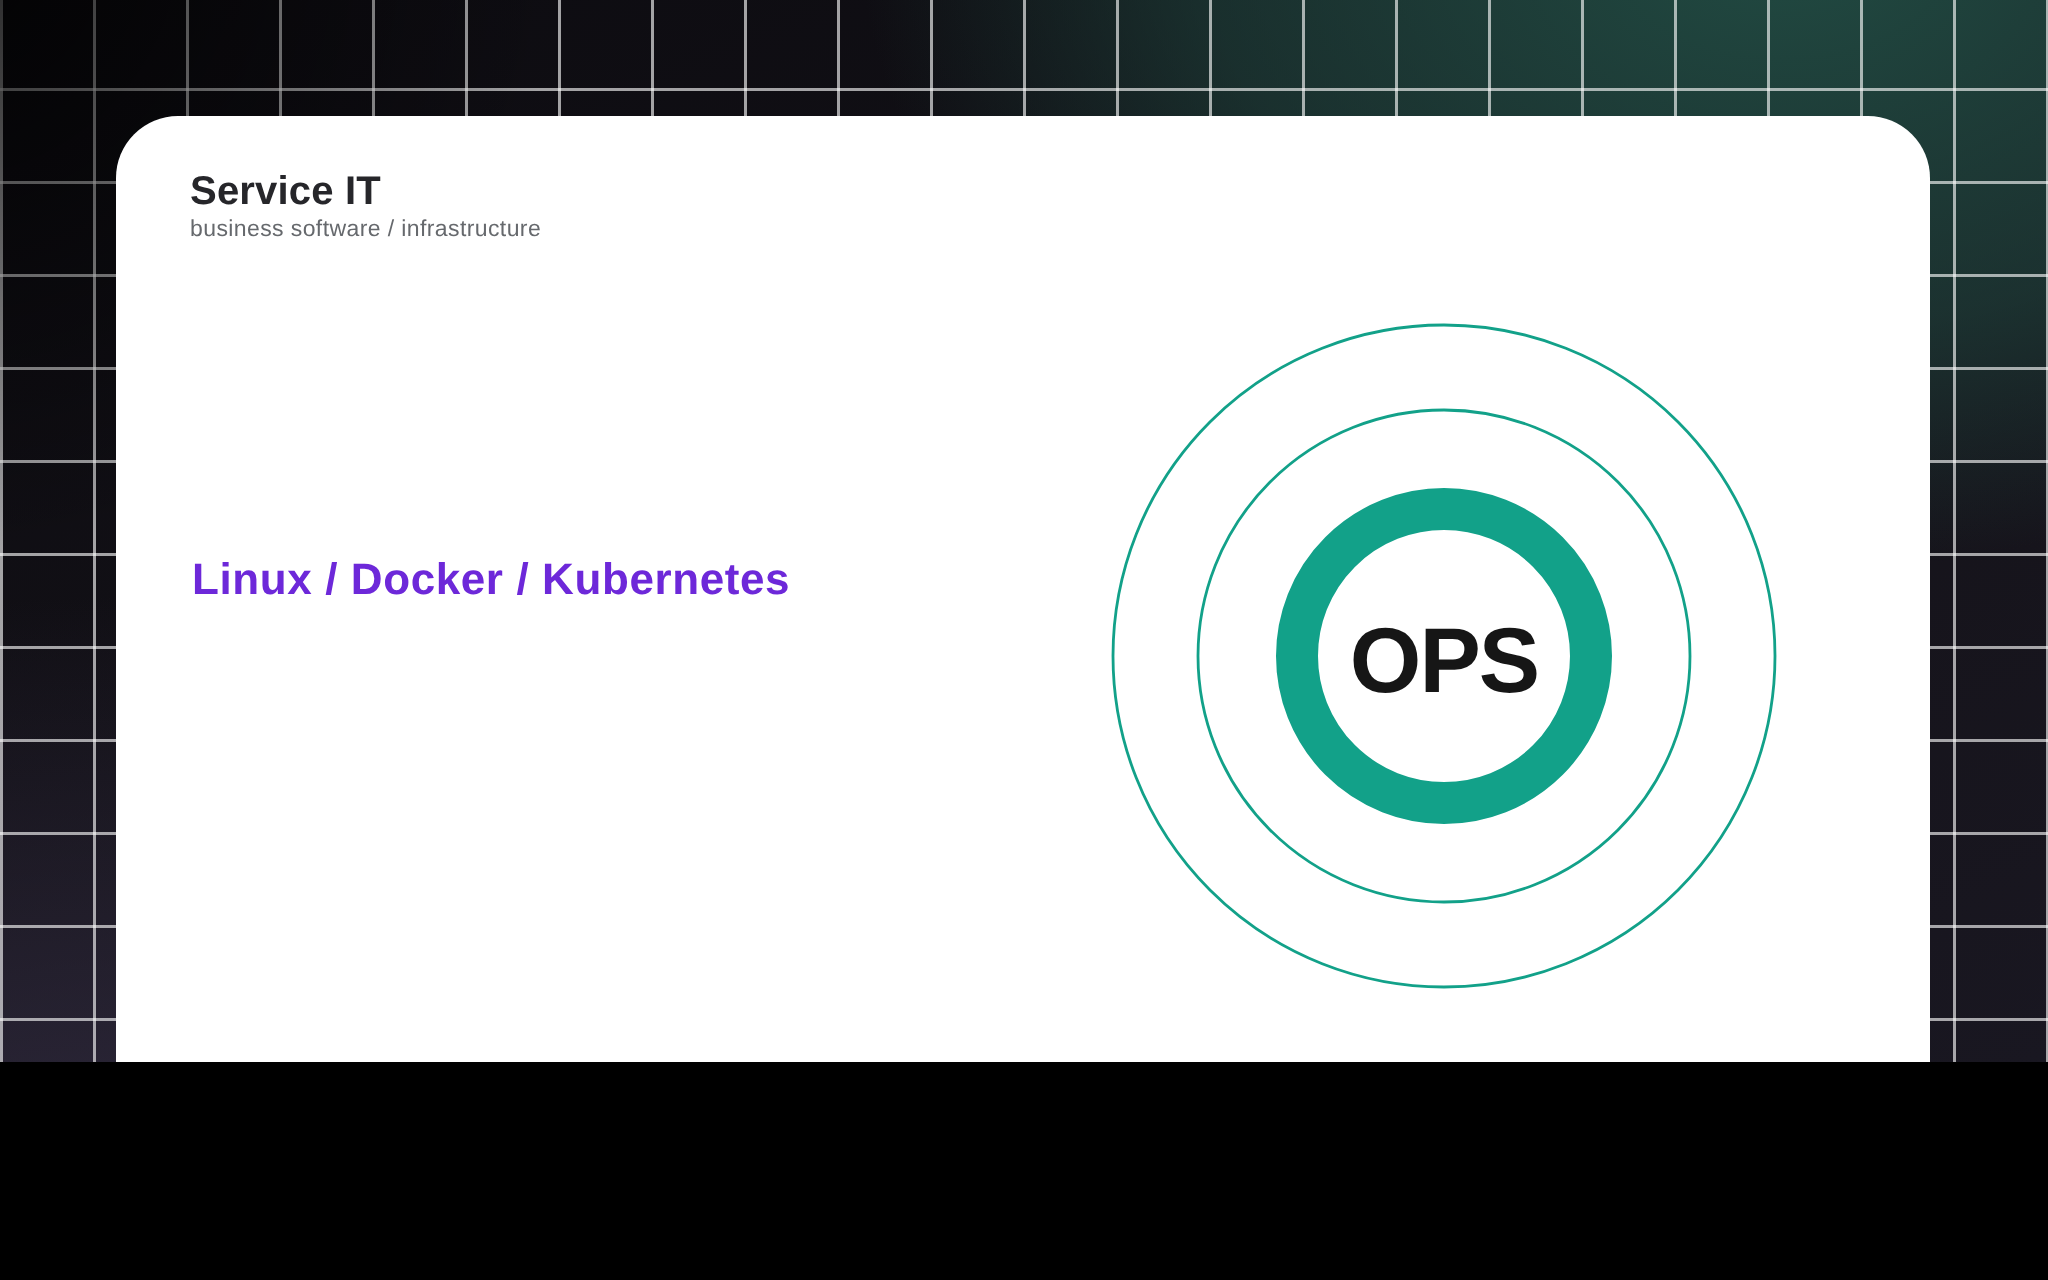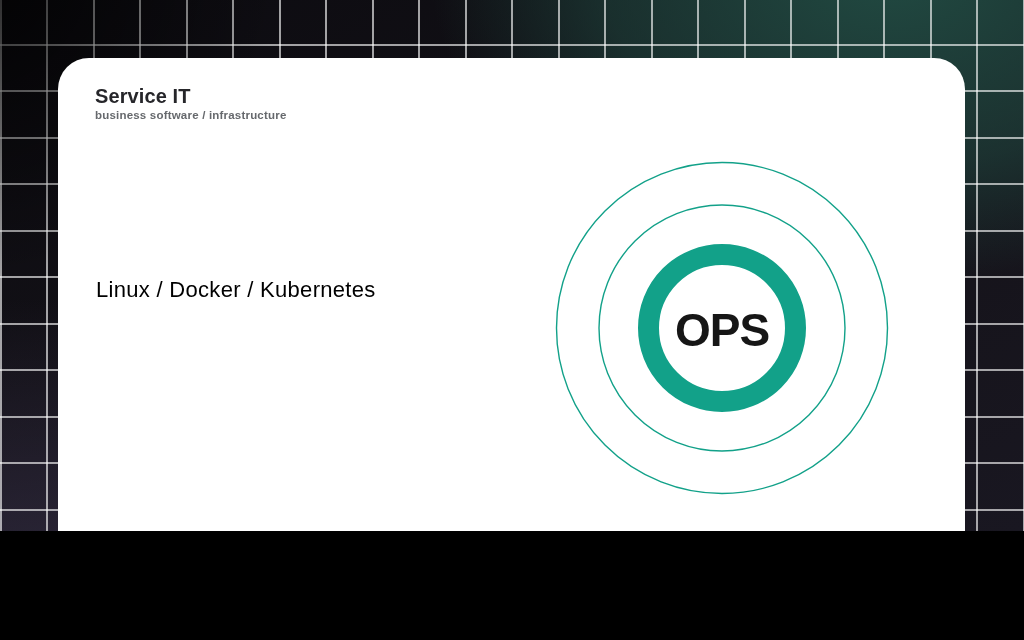--- a/index.html
+++ b/index.html
@@ -58,35 +58,35 @@
     margin: 0;
     font-size: 20px;
     font-weight: 700;
     letter-spacing: 0.1px;
     color: #26262a;
     line-height: 1.1;
   }
   .brand-subtitle {
     margin: 2px 0 0 0;
     font-size: 11.5px;
-    font-weight: 700;
+    font-weight: 400;
     letter-spacing: 0.2px;
     color: #66696d;
     line-height: 1.2;
   }
 
   
   .watermark {
     position: absolute;
     left: 38px;
     top: 218px;
     font-size: 22px;
-    font-weight: 400;
+    font-weight: 700;
     letter-spacing: 0.3px;
-    color: #000000;
+    color: #6d28d9;
     line-height: 1.3;
     user-select: none;
   }
 
   
   .rings {
     position: absolute;
     left: 494px;
     top: 100px;
     width: 340px;

